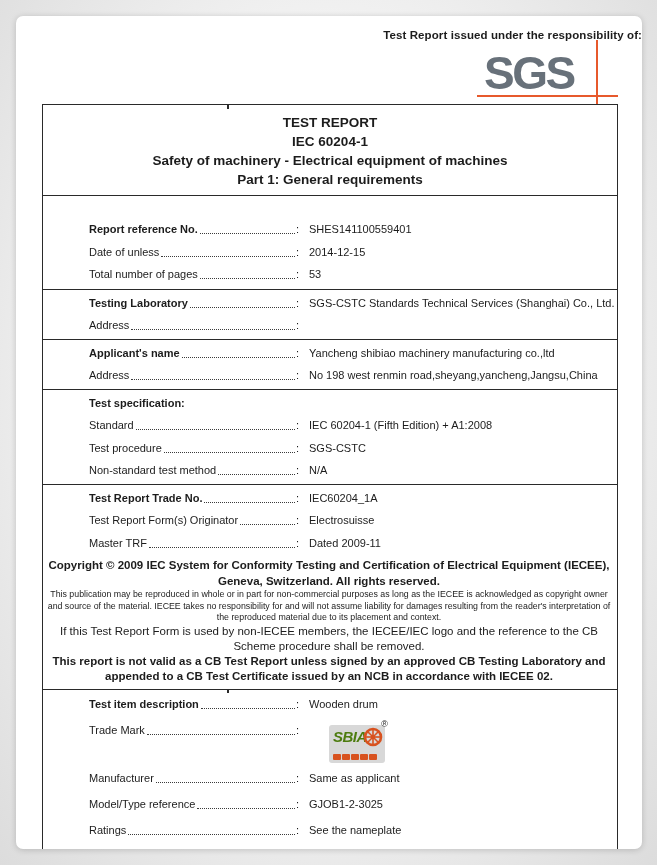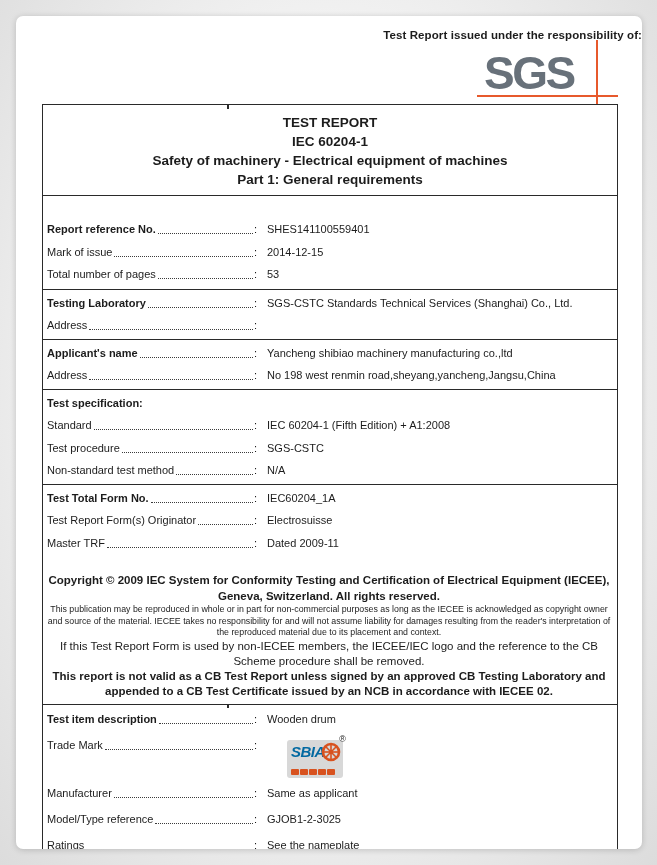--- a/index.html
+++ b/index.html
@@ -41,46 +41,46 @@
   .title-block{
     text-align:center;font-weight:bold;font-size:13.5px;line-height:19px;
     padding:8px 8px 6px 8px;border-bottom:1.5px solid #2a2a2a;
   }
   .sec{border-top:1.5px solid #2a2a2a;padding:2px 0 2px 0;}
   .sec.first{border-top:none;padding-top:22px;padding-bottom:3px;}
   .row{
     display:flex;align-items:flex-start;box-sizing:border-box;
     height:22.5px;padding:5px 8px 0 4px;font-size:11px;
   }
-  .lbl-cell{width:210px;flex:none;display:flex;line-height:13px;}
+  .lbl-cell{width:210px;flex:none;display:flex;line-height:13px;margin-left:42px;}
   .lbl.b{font-weight:bold;}
   .leader{flex:1;border-bottom:1.5px dotted #3b3b3b;margin:0 1px 2px 2px;min-width:6px;align-self:flex-end;}
   .colon{line-height:13px;}
   .val-cell{flex:1;padding-left:10px;line-height:13px;white-space:nowrap;}
   
-  .copyright{padding:2px 6px 4px 4px;margin-top:15px;}
+  .copyright{padding:2px 6px 4px 4px;}
   .copyright p{margin:0;text-align:center;}
   .cp-bold{font-weight:bold;font-size:11.5px;line-height:15.5px;text-align:justify;}
   .cp-fine{font-size:8.8px;line-height:11.5px;text-align:justify;color:#222;}
   .cp-normal{font-size:11.5px;line-height:15px;}
   
   .item-sec{position:relative;}
   .item-sec::before{
     content:"";position:absolute;left:184px;top:-1px;width:1.5px;height:4px;background:#2a2a2a;
   }
   .item-sec .row{height:26px;padding-top:6px;}
   .item-sec .row.tm-row{height:48px;justify-content:flex-end;}
   
   .tm-logo{
     position:relative;width:56px;height:38px;background:#d8d8d8;border-radius:3px;
     margin-left:20px;margin-top:1px;
   }
   .tm-text{
     position:absolute;left:4px;top:5px;
-    font-size:15px;font-weight:bold;font-style:italic;color:#0369a1;letter-spacing:-0.5px;
+    font-size:15px;font-weight:bold;font-style:italic;color:#4d7c0f;letter-spacing:-0.5px;
   }
   .tm-reg{position:absolute;right:-3px;top:-7px;font-size:9px;color:#222;font-style:normal;}
   .tm-wheel{position:absolute;right:2px;top:2px;}
   .tm-sub{position:absolute;left:4px;bottom:3px;display:flex;gap:1px;}
   .tm-blk{width:8px;height:6px;background:#d8521f;border-radius:1px;}
 </style>
 </head>
 <body>
 
 <div class="canvas">
@@ -104,21 +104,21 @@
             <div class="row">
               <div class="lbl-cell">
                 <span class="lbl b">Report reference No.</span>
                 <span class="leader"></span>
                 <span class="colon">:</span>
               </div>
               <div class="val-cell"><span class="val">SHES141100559401</span></div>
             </div>
             <div class="row">
               <div class="lbl-cell">
-                <span class="lbl">Mark of issue</span>
+                <span class="lbl">Date of unless</span>
                 <span class="leader"></span>
                 <span class="colon">:</span>
               </div>
               <div class="val-cell"><span class="val">2014-12-15</span></div>
             </div>
             <div class="row">
               <div class="lbl-cell">
                 <span class="lbl">Total number of pages</span>
                 <span class="leader"></span>
                 <span class="colon">:</span>
@@ -189,21 +189,21 @@
                 <span class="lbl">Non-standard test method</span>
                 <span class="leader"></span>
                 <span class="colon">:</span>
               </div>
               <div class="val-cell"><span class="val">N/A</span></div>
             </div>
           </div>
           <div class="sec">
             <div class="row">
               <div class="lbl-cell">
-                <span class="lbl b">Test Total Form No.</span>
+                <span class="lbl b">Test Report Trade No.</span>
                 <span class="leader"></span>
                 <span class="colon">:</span>
               </div>
               <div class="val-cell"><span class="val">IEC60204_1A</span></div>
             </div>
             <div class="row">
               <div class="lbl-cell">
                 <span class="lbl">Test Report Form(s) Originator</span>
                 <span class="leader"></span>
                 <span class="colon">:</span>

